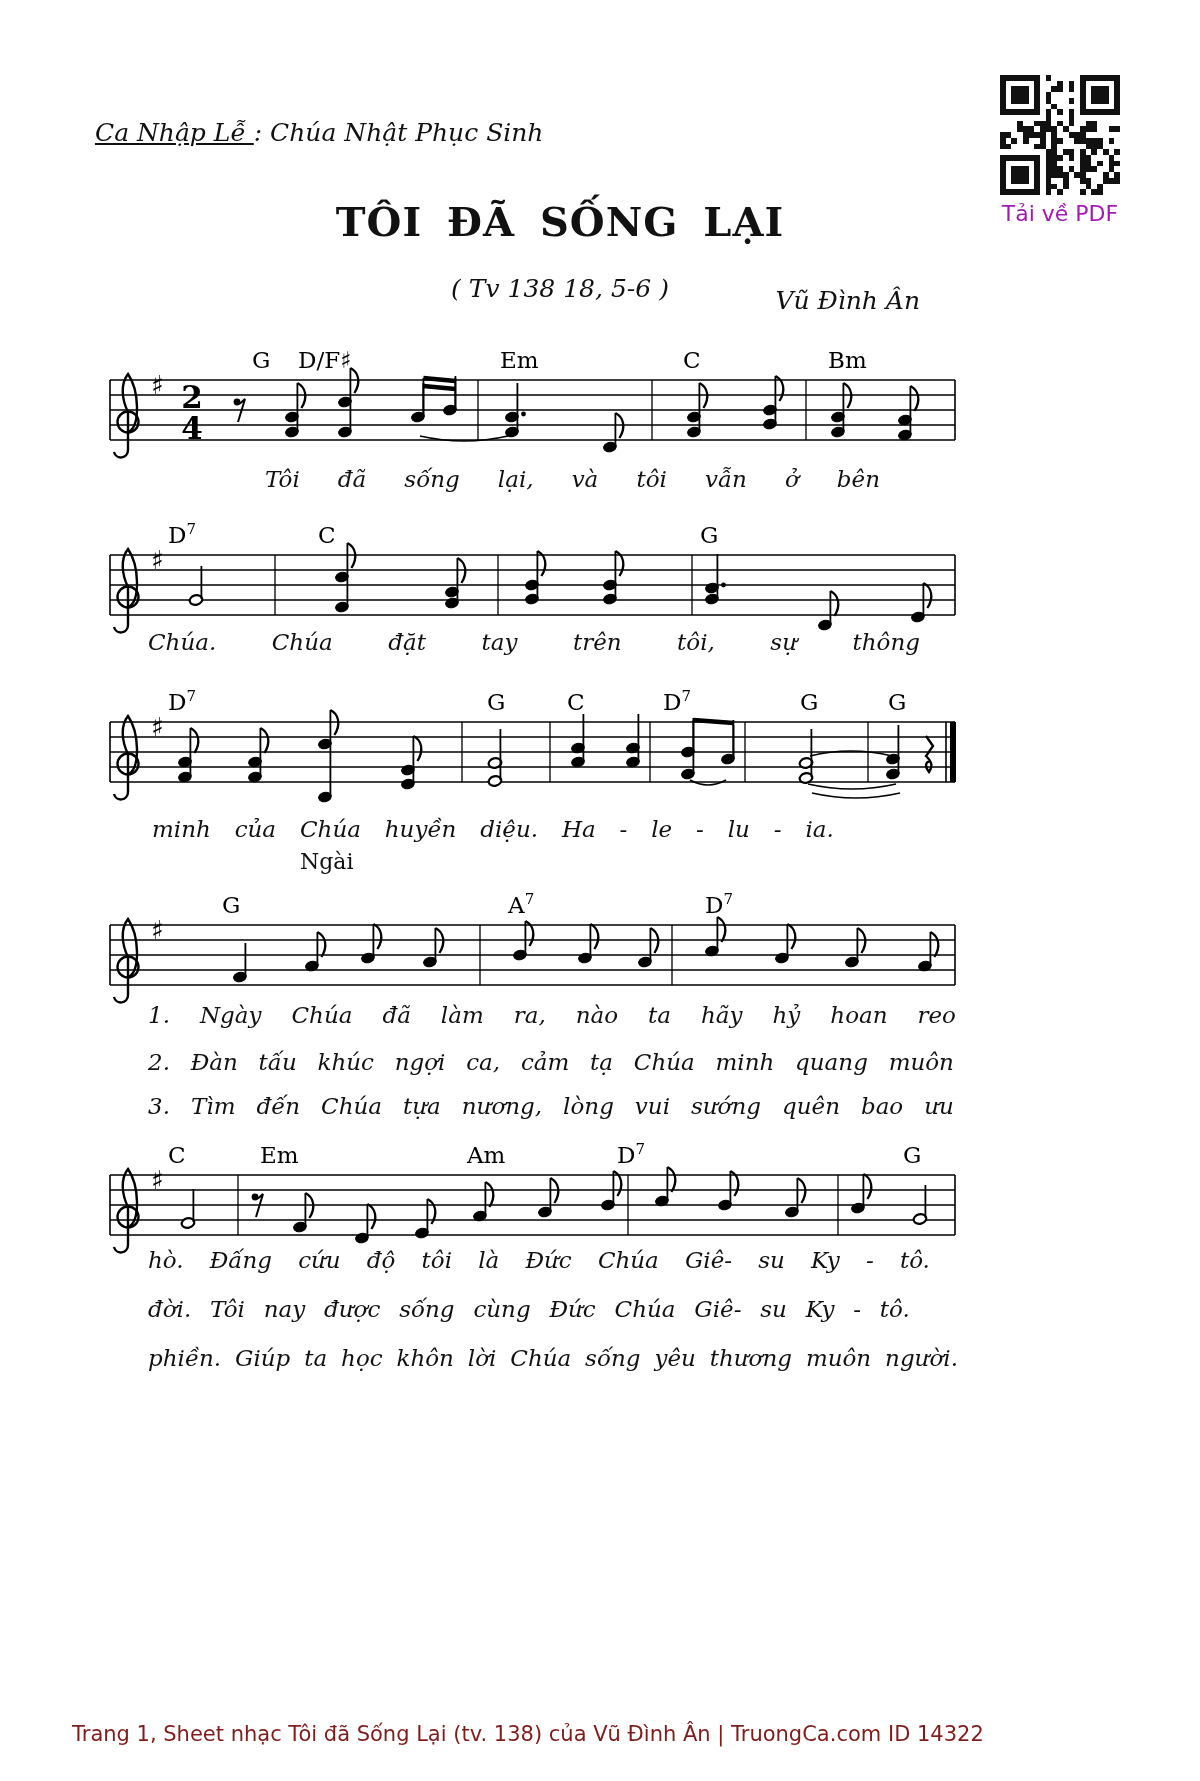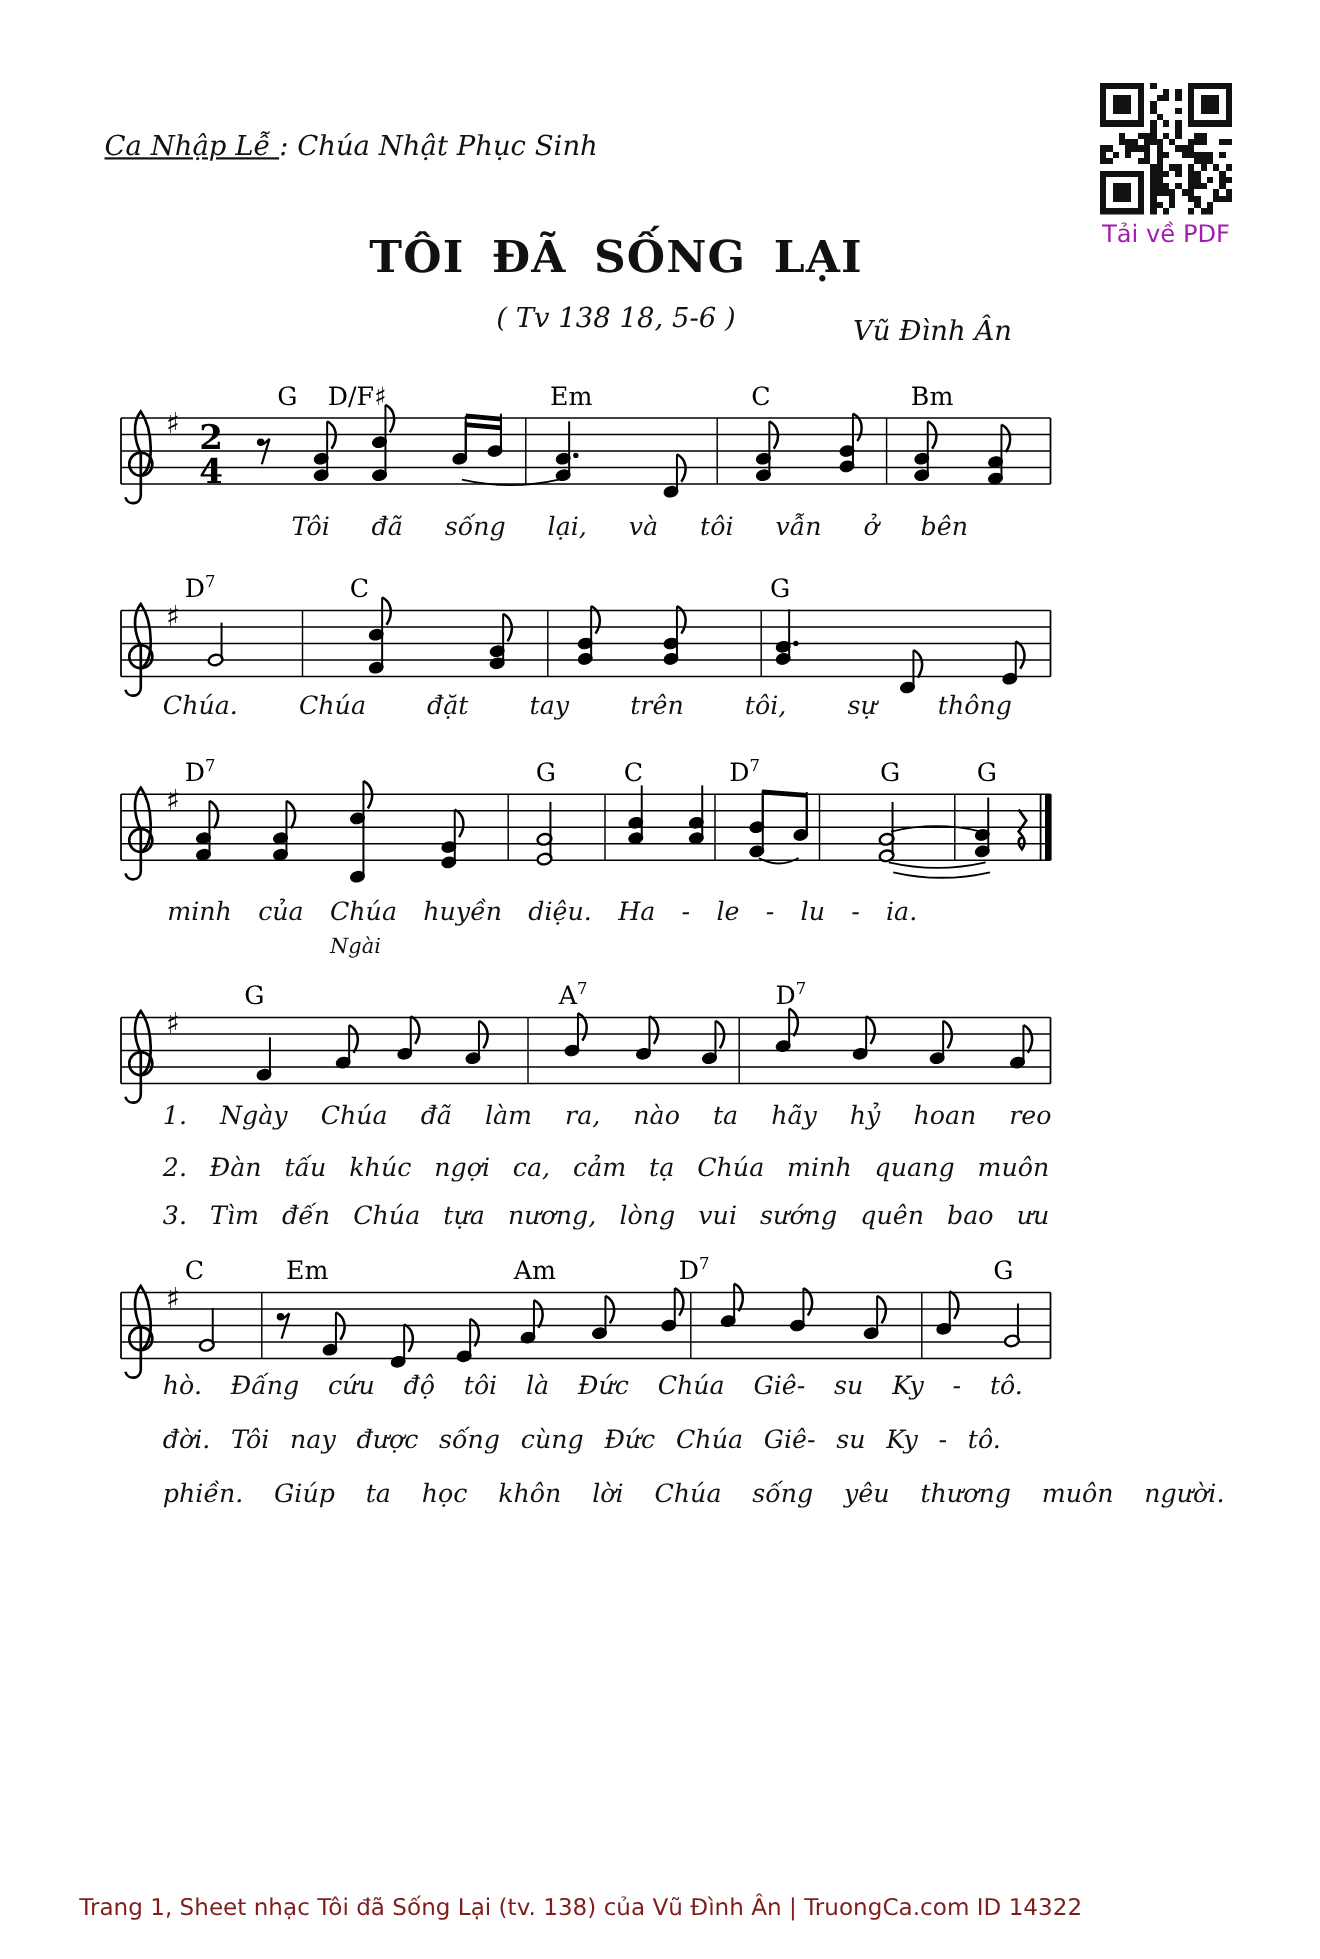--- a/index.html
+++ b/index.html
@@ -1,36 +1,36 @@
 <!DOCTYPE html>
 <html><head>
 <meta charset="utf-8">
 <style>
   html,body{margin:0;padding:0;background:#fff;}
   body{width:1200px;height:1781px;position:relative;font-family:"DejaVu Serif",serif;color:#111;overflow:hidden;}
   .abs{position:absolute;}
   .header{left:95px;top:118px;font-style:italic;font-size:25px;}
   .header .u{text-decoration:underline;}
-  .title{left:0;width:1120px;top:198px;text-align:center;font-weight:bold;font-size:40px;letter-spacing:1px;word-spacing:10px;margin-top:12px;}
+  .title{left:0;width:1120px;top:198px;text-align:center;font-weight:bold;font-size:40px;letter-spacing:1px;word-spacing:10px;}
   .subtitle{left:0;width:1120px;top:274px;text-align:center;font-style:italic;font-size:25px;}
   .composer{left:620px;width:300px;top:286px;text-align:right;font-style:italic;font-size:25px;}
   .qr{left:1000px;top:75px;width:120px;height:120px;}
   .qrlabel{left:990px;top:201px;width:140px;text-align:center;font-family:"DejaVu Sans",sans-serif;font-size:22px;color:#a21caf;}
   .lyr{position:absolute;display:flex;justify-content:space-between;font-style:italic;font-size:23px;white-space:nowrap;text-align:right;}
   .lyr span{flex:0 0 auto;}
   .l1{left:265px;top:466px;width:615px;}
   .l2{left:148px;top:629px;width:772px;gap:33px;}
   .l3{left:152px;top:816px;width:682px;}
-  .ngai{left:300px;top:849px;font-style:italic;font-size:19px;}
+  .ngai{left:300px;top:849px;font-size:22px;}
   .v1{left:148px;top:1002px;width:808px;}
   .v2{left:148px;top:1049px;width:806px;}
   .v3{left:148px;top:1093px;width:806px;}
   .f1{left:148px;top:1247px;width:782px;}
   .f2{left:148px;top:1296px;width:762px;}
-  .f3{left:148px;top:1345px;width:810px;gap:28px;}
+  .f3{left:148px;top:1345px;width:810px;}
   .footer{left:72px;top:1722px;font-family:"DejaVu Sans",sans-serif;font-size:21px;color:#7f1d1d;}
   #music svg{position:absolute;overflow:visible;}
 </style>
 </head>
 <body>
 
 <div>
 
   <div class="header abs">
     <span class="u">Ca Nhập Lễ </span><span>: Chúa Nhật Phục Sinh</span>

